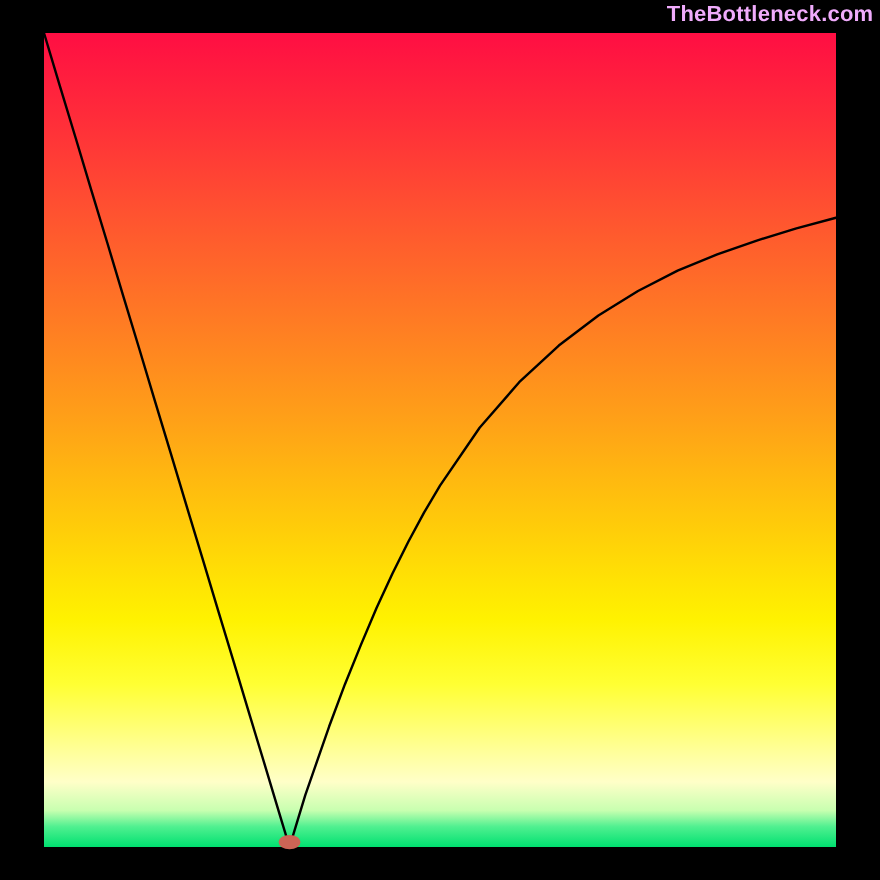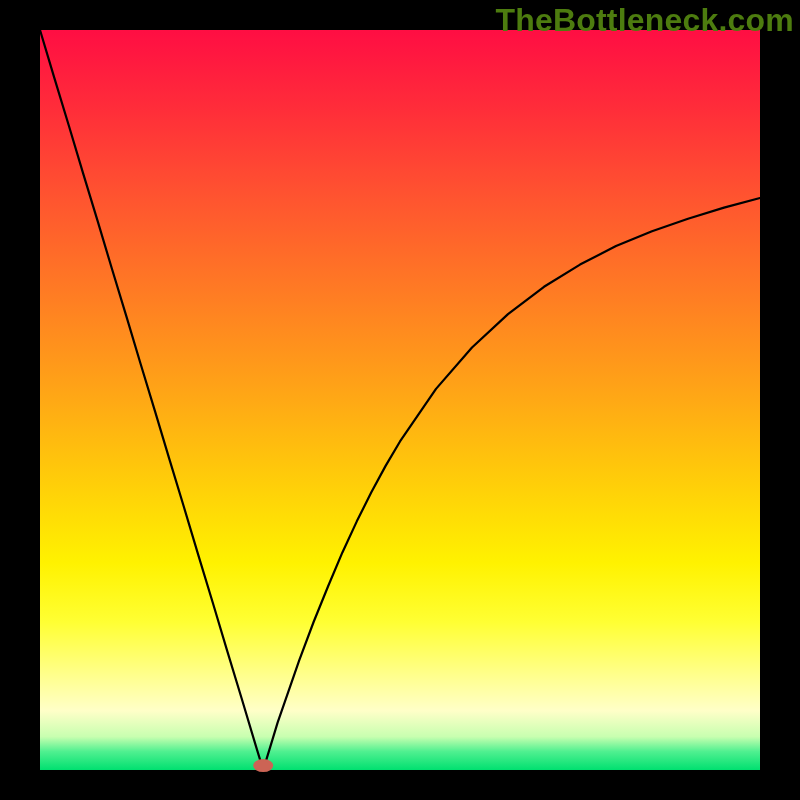--- a/index.html
+++ b/index.html
@@ -14,22 +14,22 @@
   .frame {
     position: relative;
     width: 800px;
     height: 800px;
     background: #000;
   }
   .watermark {
     position: absolute;
     top: 2px;
     right: 6px;
-    color: #4d7c0f;
-    font-size: 32px;
+    color: #f0abfc;
+    font-size: 20px;
     font-weight: 600;
     letter-spacing: 0.2px;
     z-index: 10;
   }
   svg.plot {
     position: absolute;
     top: 0;
     left: 0;
   }
 </style>

